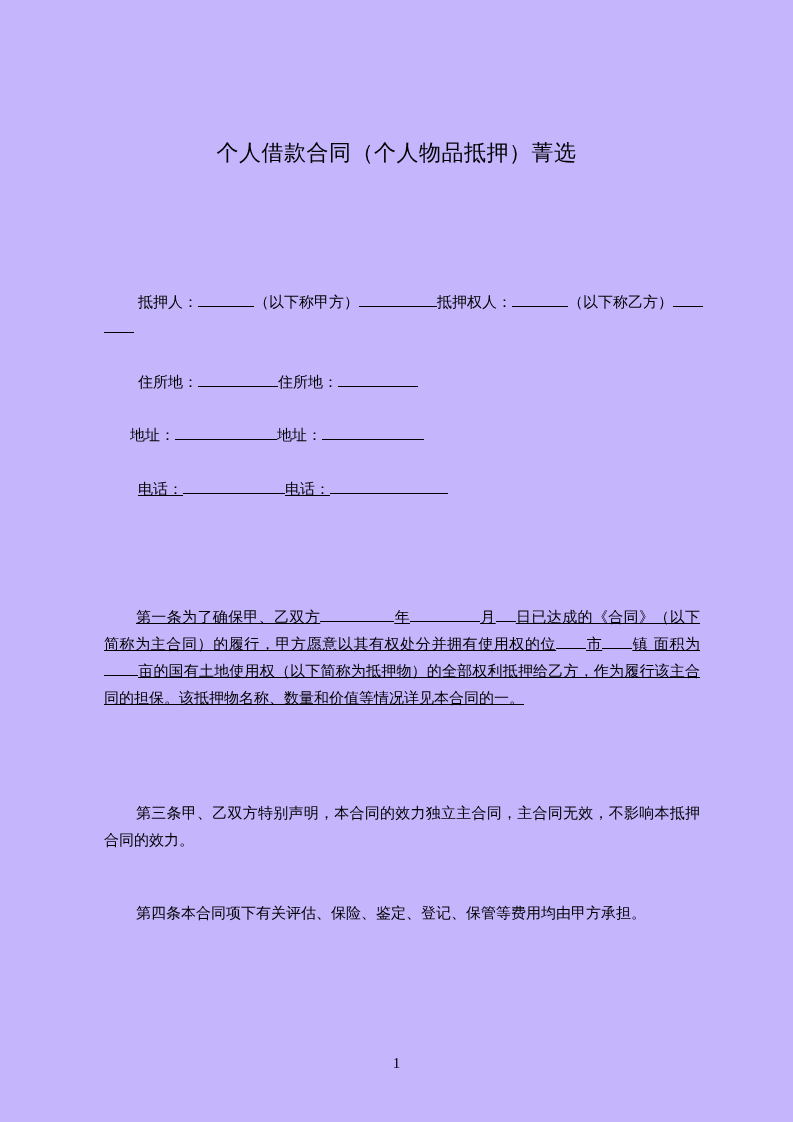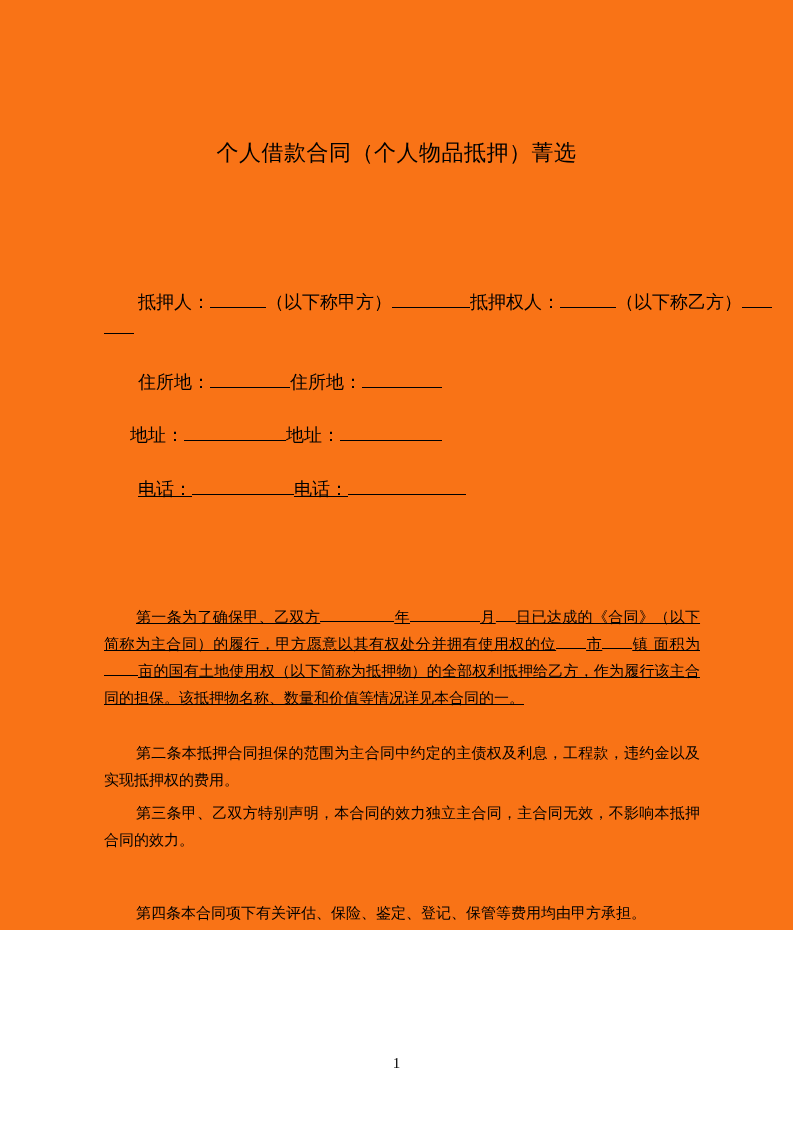--- a/index.html
+++ b/index.html
@@ -1,27 +1,27 @@
 <!DOCTYPE html>
 <html><head>
   <meta charset="utf-8">
   <style>
     html, body { margin: 0; padding: 0; background: #ffffff; }
     body {
       width: 793px; height: 1122px; position: relative; overflow: hidden;
       font-family: "DejaVu Sans", "Liberation Sans", sans-serif;
       color: #000000;
     }
-    .page { position: absolute; left: 0; top: 0; width: 793px; height: 930px; background: #f97316; }
+    .page { position: absolute; left: 0; top: 0; width: 793px; height: 1122px; background: #c4b5fd; }
     .title {
       position: absolute; top: 138px; left: 0; width: 793px; text-align: center;
       font-size: 22px; letter-spacing: 0.5px;
     }
     .line {
-      position: absolute; font-size: 18px; white-space: nowrap; line-height: 20px;
+      position: absolute; font-size: 15px; white-space: nowrap; line-height: 20px;
     }
     .para {
       position: absolute; left: 104px; width: 596px; font-size: 15px; line-height: 27px;
       text-align: justify; text-indent: 32px;
     }
     .u { display: inline-block; border-bottom: 1px solid #000; height: 14px; vertical-align: baseline; }
     .pagenum {
       position: absolute; top: 1055px; left: 0; width: 793px; text-align: center;
       font-family: "Liberation Serif", "DejaVu Serif", serif; font-size: 15px;
     }
@@ -50,20 +50,19 @@
 
   <div class="line" style="left:138px; top:479px;text-decoration:underline;">
     <span>电话：</span><span class="u" style="width:102px"></span><span>电话：</span><span class="u" style="width:118px"></span>
   </div>
 
 
   <div class="para" style="top:604px;text-decoration:underline;">
     <span>第一条为了确保甲、乙双方</span><span class="u" style="width:74px"></span><span>年</span><span class="u" style="width:70px"></span><span>月</span><span class="u" style="width:20px"></span><span>日已达成的《合同》（以下简称为主合同）的履行，甲方愿意以其有权处分并拥有使用权的位</span><span class="u" style="width:30px"></span><span>市</span><span class="u" style="width:30px"></span><span>镇 面积为</span><span class="u" style="width:34px"></span><span>亩的国有土地使用权（以下简称为抵押物）的全部权利抵押给乙方，作为履行该主合同的担保。该抵押物名称、数量和价值等情况详见本合同的一。</span>
   </div>
 
-  <div class="para" style="top:740px;">第二条本抵押合同担保的范围为主合同中约定的主债权及利息，工程款，违约金以及实现抵押权的费用。</div>
 
   <div class="para" style="top:800px;">第三条甲、乙双方特别声明，本合同的效力独立主合同，主合同无效，不影响本抵押合同的效力。</div>
 
   <div class="para" style="top:900px;">第四条本合同项下有关评估、保险、鉴定、登记、保管等费用均由甲方承担。</div>
 
   <div class="pagenum">1</div>
 </div>
 
 </body></html>

